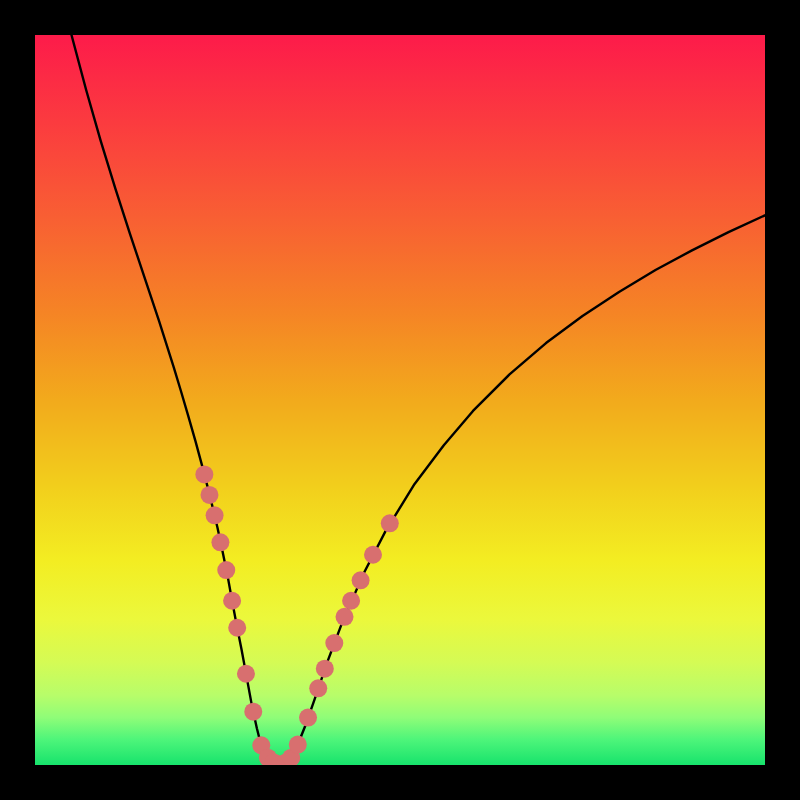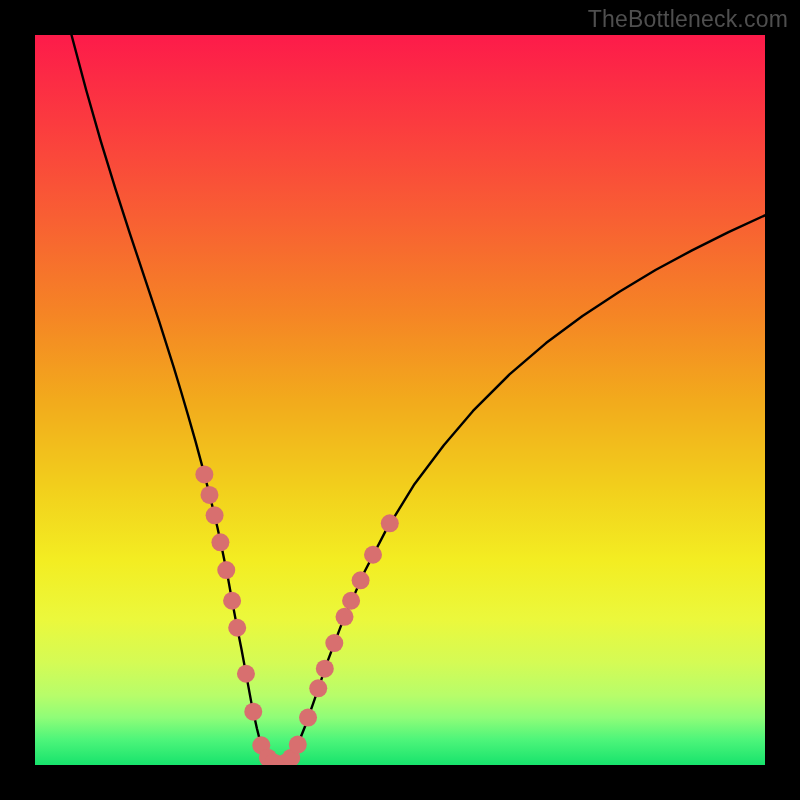--- a/index.html
+++ b/index.html
@@ -90,14 +90,13 @@
           <circle cx="289.81" cy="633.64" r="9" fill="#d86f6f" stroke="#c85a5a" stroke-width="0"></circle>
           <circle cx="299.30" cy="608.09" r="9" fill="#d86f6f" stroke="#c85a5a" stroke-width="0"></circle>
           <circle cx="309.52" cy="581.81" r="9" fill="#d86f6f" stroke="#c85a5a" stroke-width="0"></circle>
           <circle cx="316.09" cy="565.75" r="9" fill="#d86f6f" stroke="#c85a5a" stroke-width="0"></circle>
           <circle cx="325.58" cy="545.31" r="9" fill="#d86f6f" stroke="#c85a5a" stroke-width="0"></circle>
           <circle cx="337.99" cy="519.76" r="9" fill="#d86f6f" stroke="#c85a5a" stroke-width="0"></circle>
           <circle cx="354.78" cy="488.37" r="9" fill="#d86f6f" stroke="#c85a5a" stroke-width="0"></circle>
         </g>
     </svg>
   </div>
-  <div class="watermark">TheBottleneck.com</div>
 </div>
 
 </body></html>

